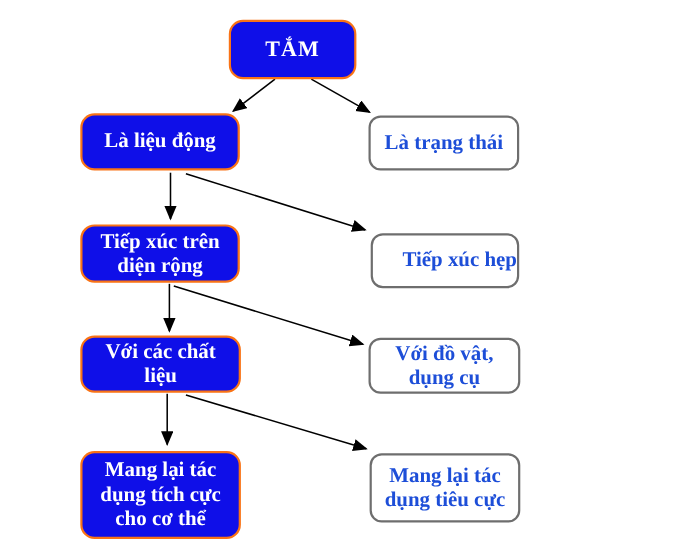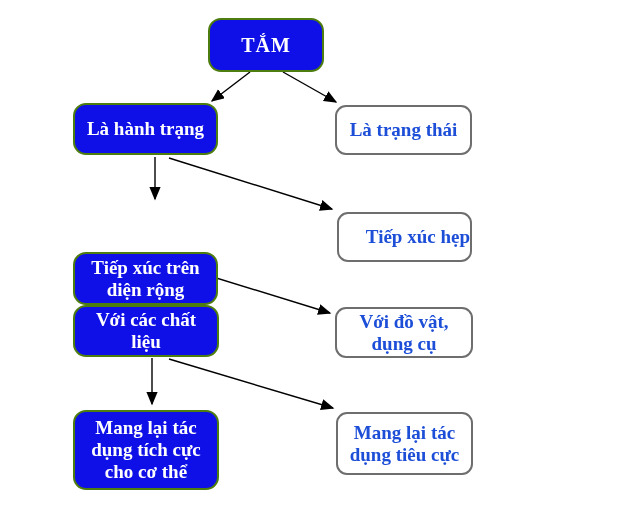--- a/index.html
+++ b/index.html
@@ -22,21 +22,21 @@
     align-items: center;
     justify-content: center;
     text-align: center;
     font-weight: bold;
     font-size: 19px;
     line-height: 22px;
     white-space: pre-line;
   }
   .node.blue {
     background: #0f0fe8;
-    border: 2px solid #4d7c0f;
+    border: 2px solid #f97316;
     border-radius: 13px;
     color: #ffffff;
   }
   .node.white {
     background: #ffffff;
     border: 2px solid #6e6e6e;
     border-radius: 11px;
     color: #1d4ed8;
   }
   .node.root {
@@ -75,28 +75,28 @@
     <line x1="158" y1="260" x2="330" y2="313" marker-end="url(#ah)"></line>
     <line x1="152" y1="358" x2="152" y2="404" marker-end="url(#ah)"></line>
     <line x1="169" y1="359" x2="333" y2="408" marker-end="url(#ah)"></line>
   </svg>
 
   <div class="node blue root" style="left:208px; top:18px; width:116px; height:54px;">
     <span>TẮM</span>
   </div>
 
   <div class="node blue" style="left:73px; top:103px; width:145px; height:52px;">
-    <span>Là hành trạng</span>
+    <span>Là liệu động</span>
   </div>
 
   <div class="node white" style="left:335px; top:105px; width:137px; height:50px;">
     <span>Là trạng thái</span>
   </div>
 
-  <div class="node blue" style="left:73px; top:204px; width:145px; height:53px;margin-top:48px;">
+  <div class="node blue" style="left:73px; top:204px; width:145px; height:53px;">
     <span>Tiếp xúc trên
 diện rộng</span>
   </div>
 
   <div class="node white" style="left:337px; top:212px; width:135px; height:50px;justify-content:flex-end;">
     <span>Tiếp xúc hẹp</span>
   </div>
 
   <div class="node blue" style="left:73px; top:305px; width:146px; height:52px;text-align:center;">
     <span>Với các chất

